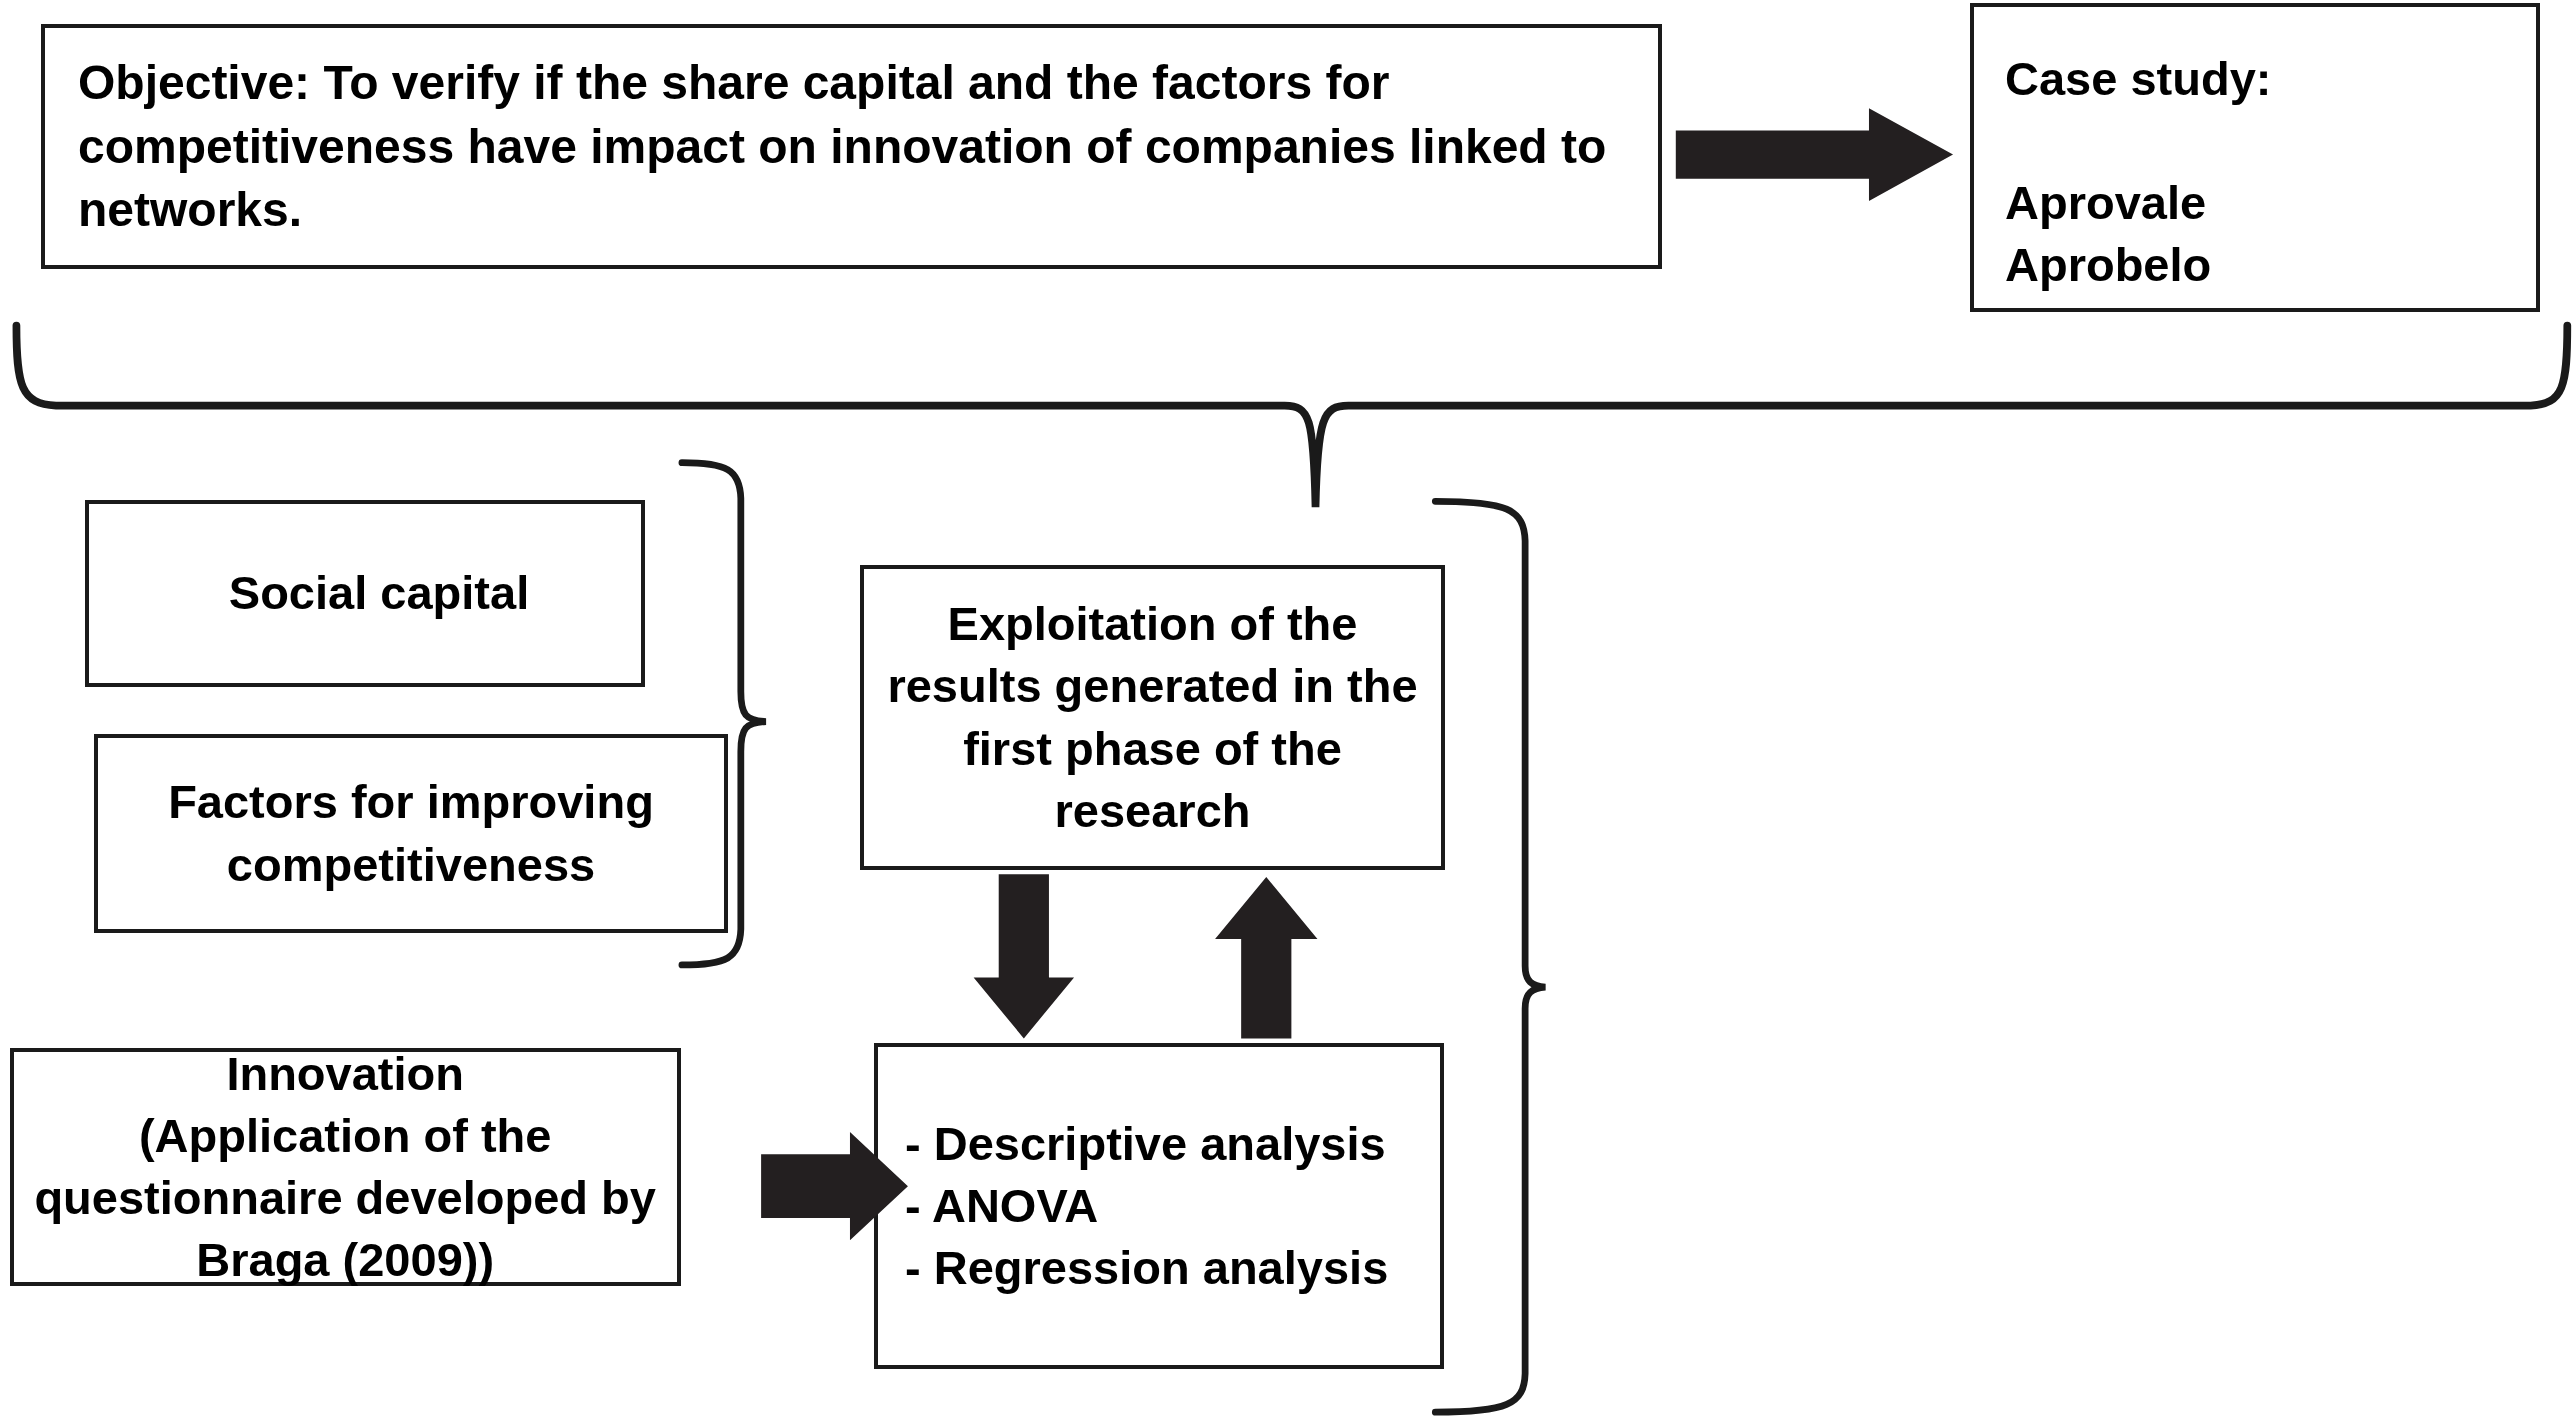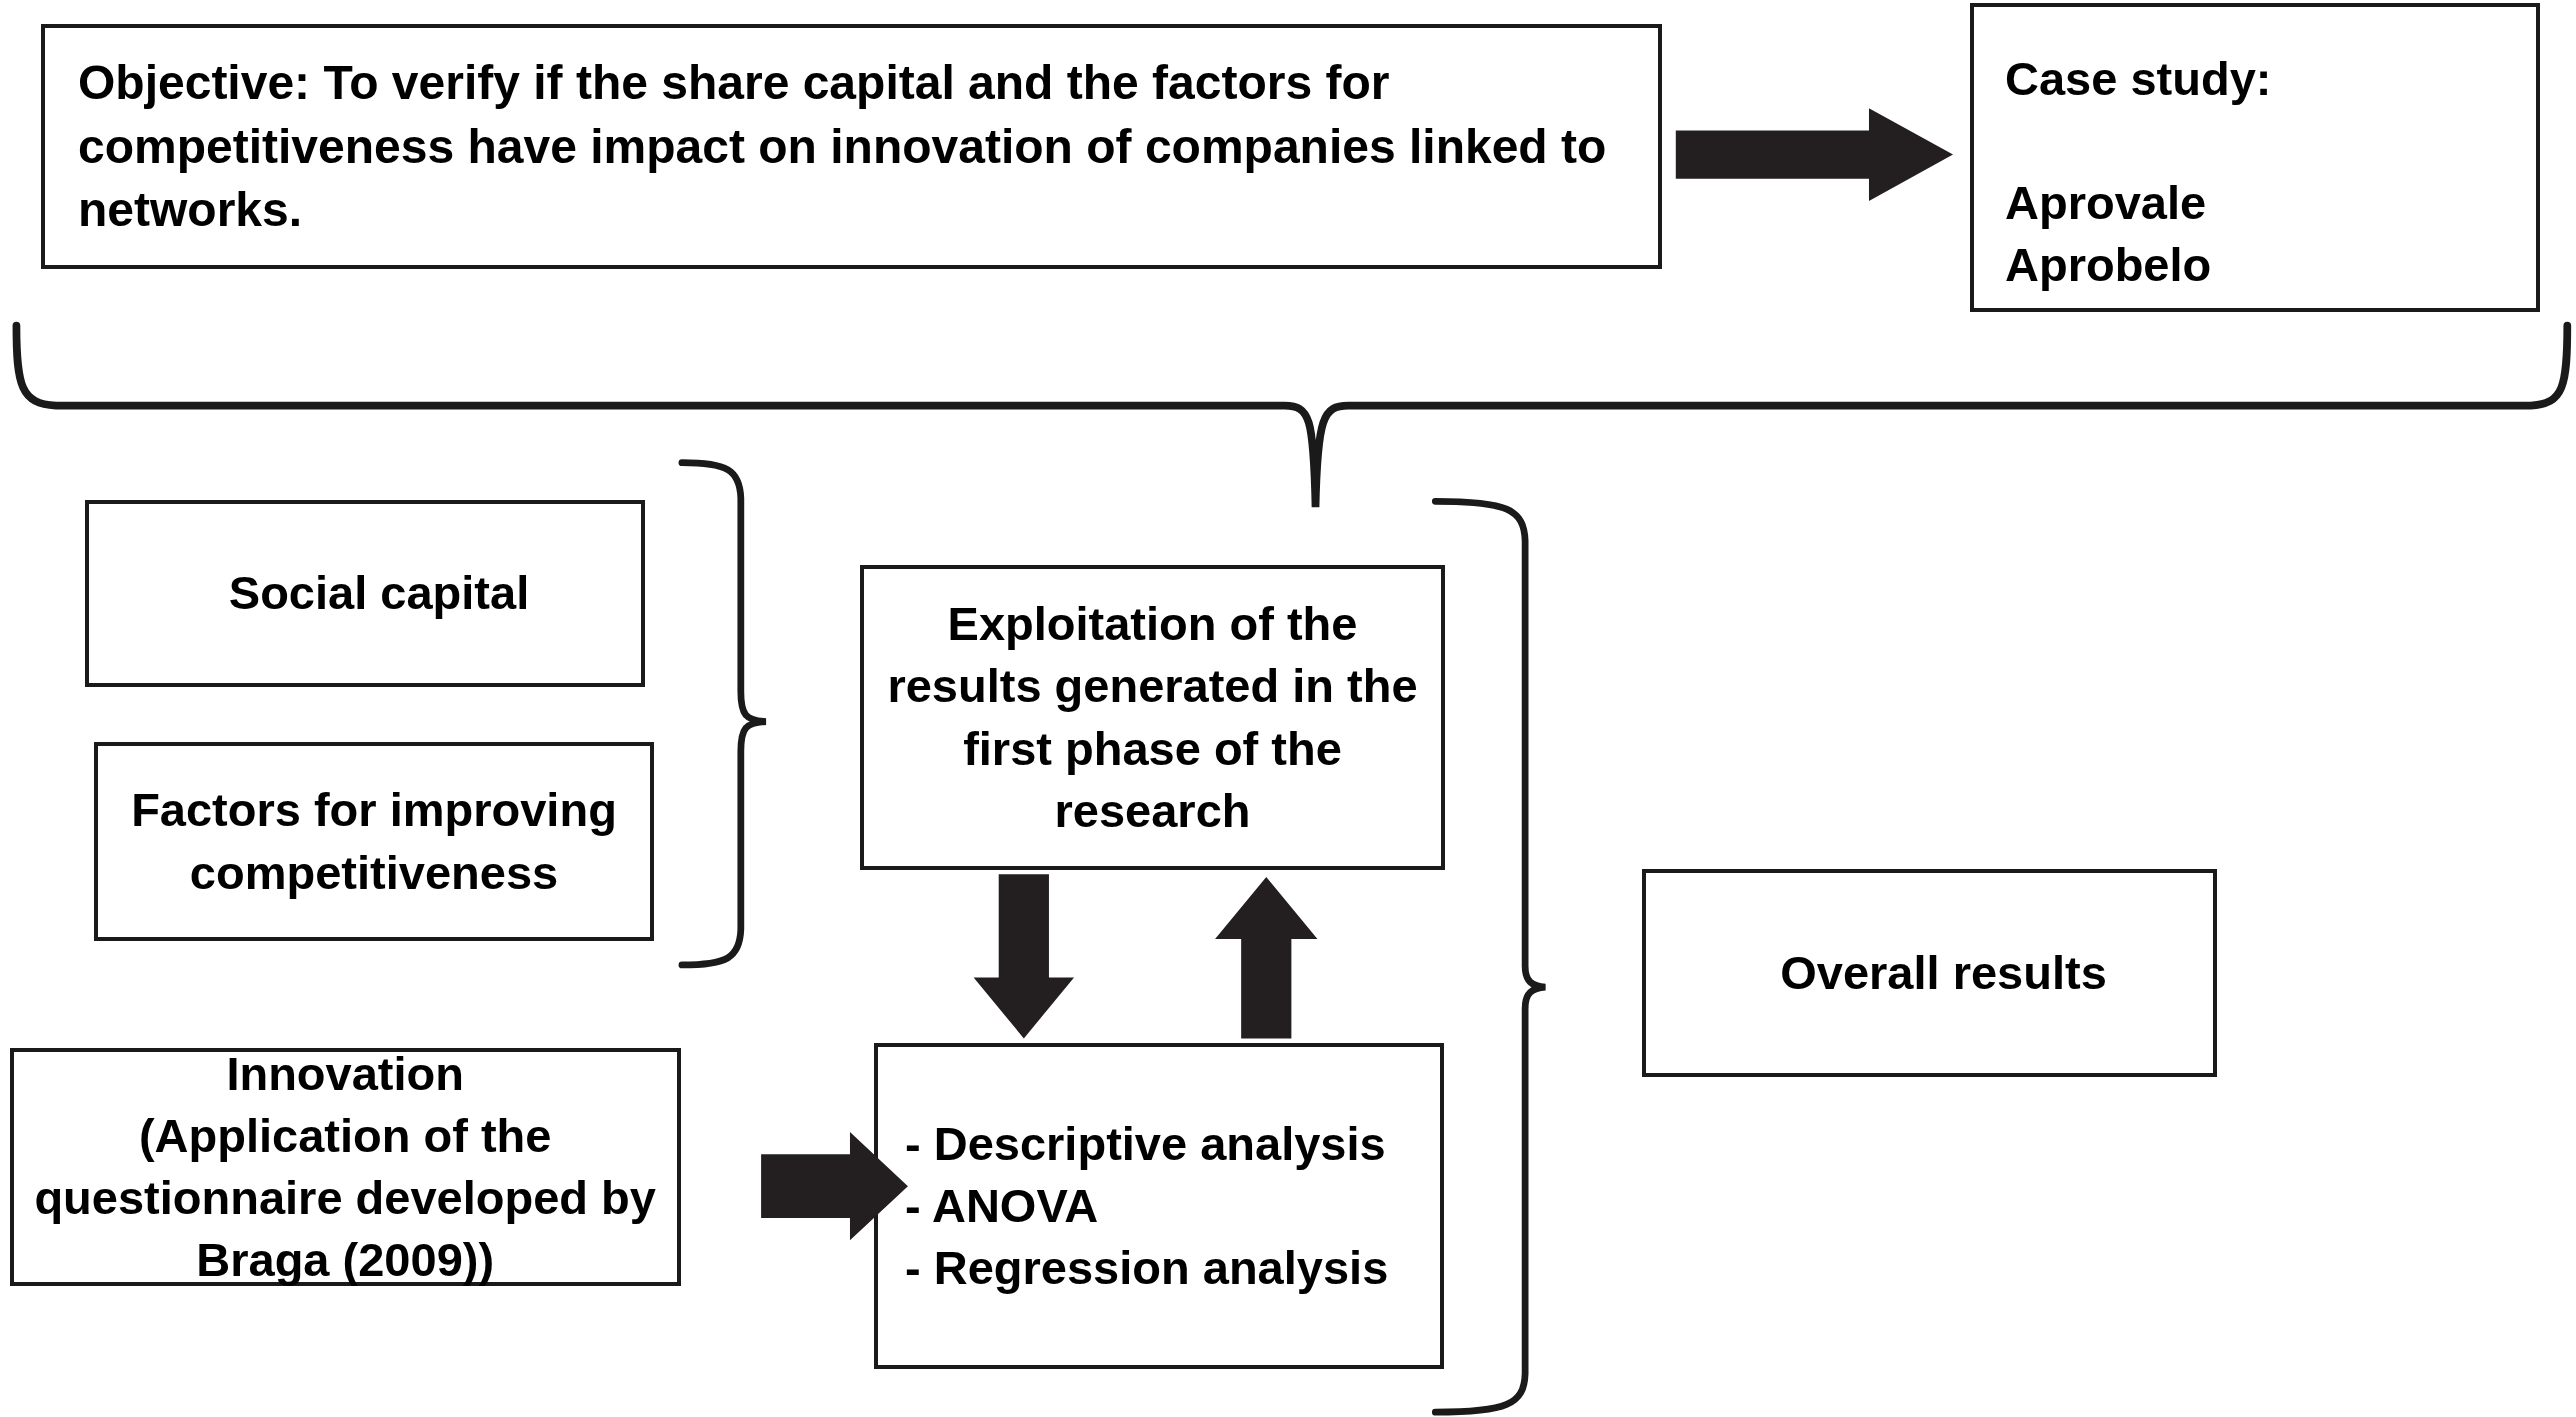--- a/index.html
+++ b/index.html
@@ -52,24 +52,23 @@
     padding: 41px 31px;
     align-items: flex-start;
   }
   #case-study-box .txt { text-align: left; }
 
   #social-capital-box {
     left: 85px; top: 500px; width: 560px; height: 187px;
     font-size: 47px;
   }
   #factors-box {
-    left: 94px; top: 734px; width: 560px; height: 199px;
+    left: 94px; top: 734px; width: 634px; height: 199px;
     font-size: 47px;
     padding: 0 19.3px;
-    margin-top: 8px;
   }
   #exploitation-box {
     left: 860px; top: 565px; width: 585px; height: 305px;
     font-size: 47px;
     padding: 0 11px;
   }
   #innovation-box {
     left: 9.7px; top: 1048px; width: 671px; height: 238px;
     font-size: 47px;
     padding: 0 13.5px;
@@ -154,23 +153,20 @@
     <span class="txt">Innovation
 (Application of the questionnaire developed by Braga (2009))</span>
   </div>
 
   <div class="box align-left" id="analysis-box">
     <span class="txt">- Descriptive analysis
 - ANOVA
 - Regression analysis</span>
   </div>
 
-  <div class="box ta-center" id="overall-results-box">
-    <span class="txt">Overall results</span>
-  </div>
 
   <svg class="svg-layer arrow-layer" viewBox="0 0 2667 1468" preserveAspectRatio="none" xmlns="http://www.w3.org/2000/svg">
 
     <path d="M 1735,135
              L 1935,135
              L 1935,112
              L 2022,160
              L 1935,208
              L 1935,185
              L 1735,185 Z" fill="#231f20"></path>

